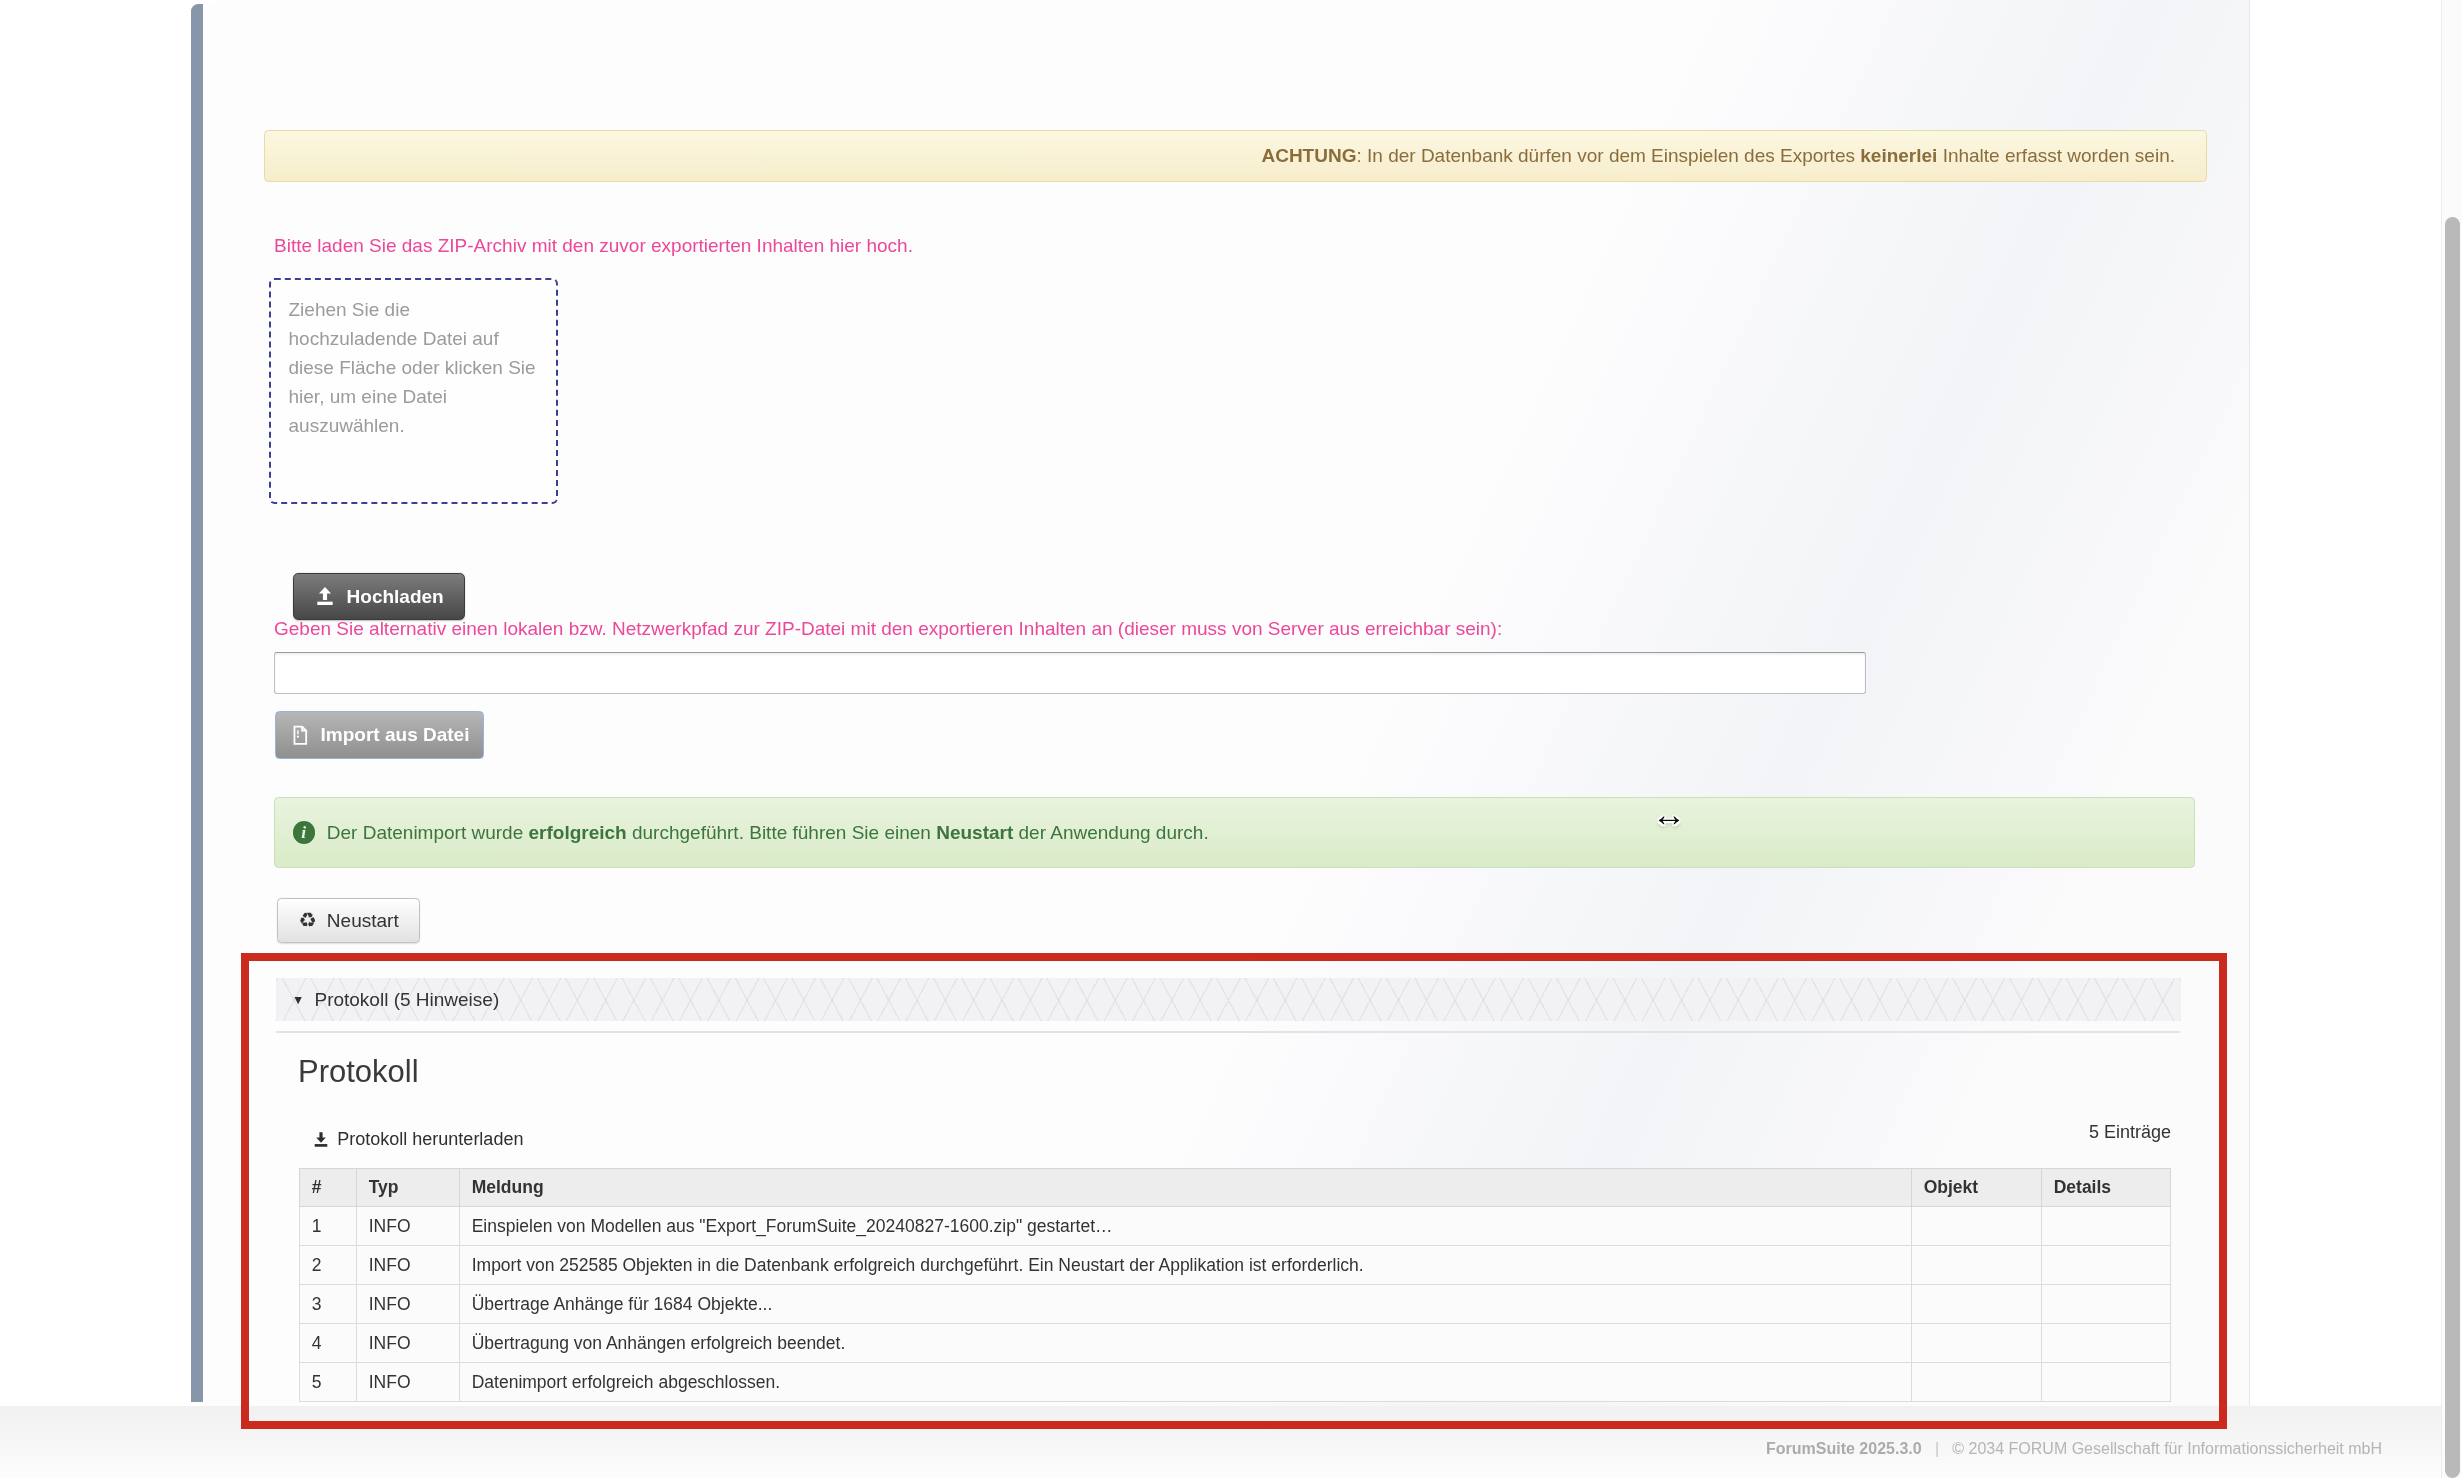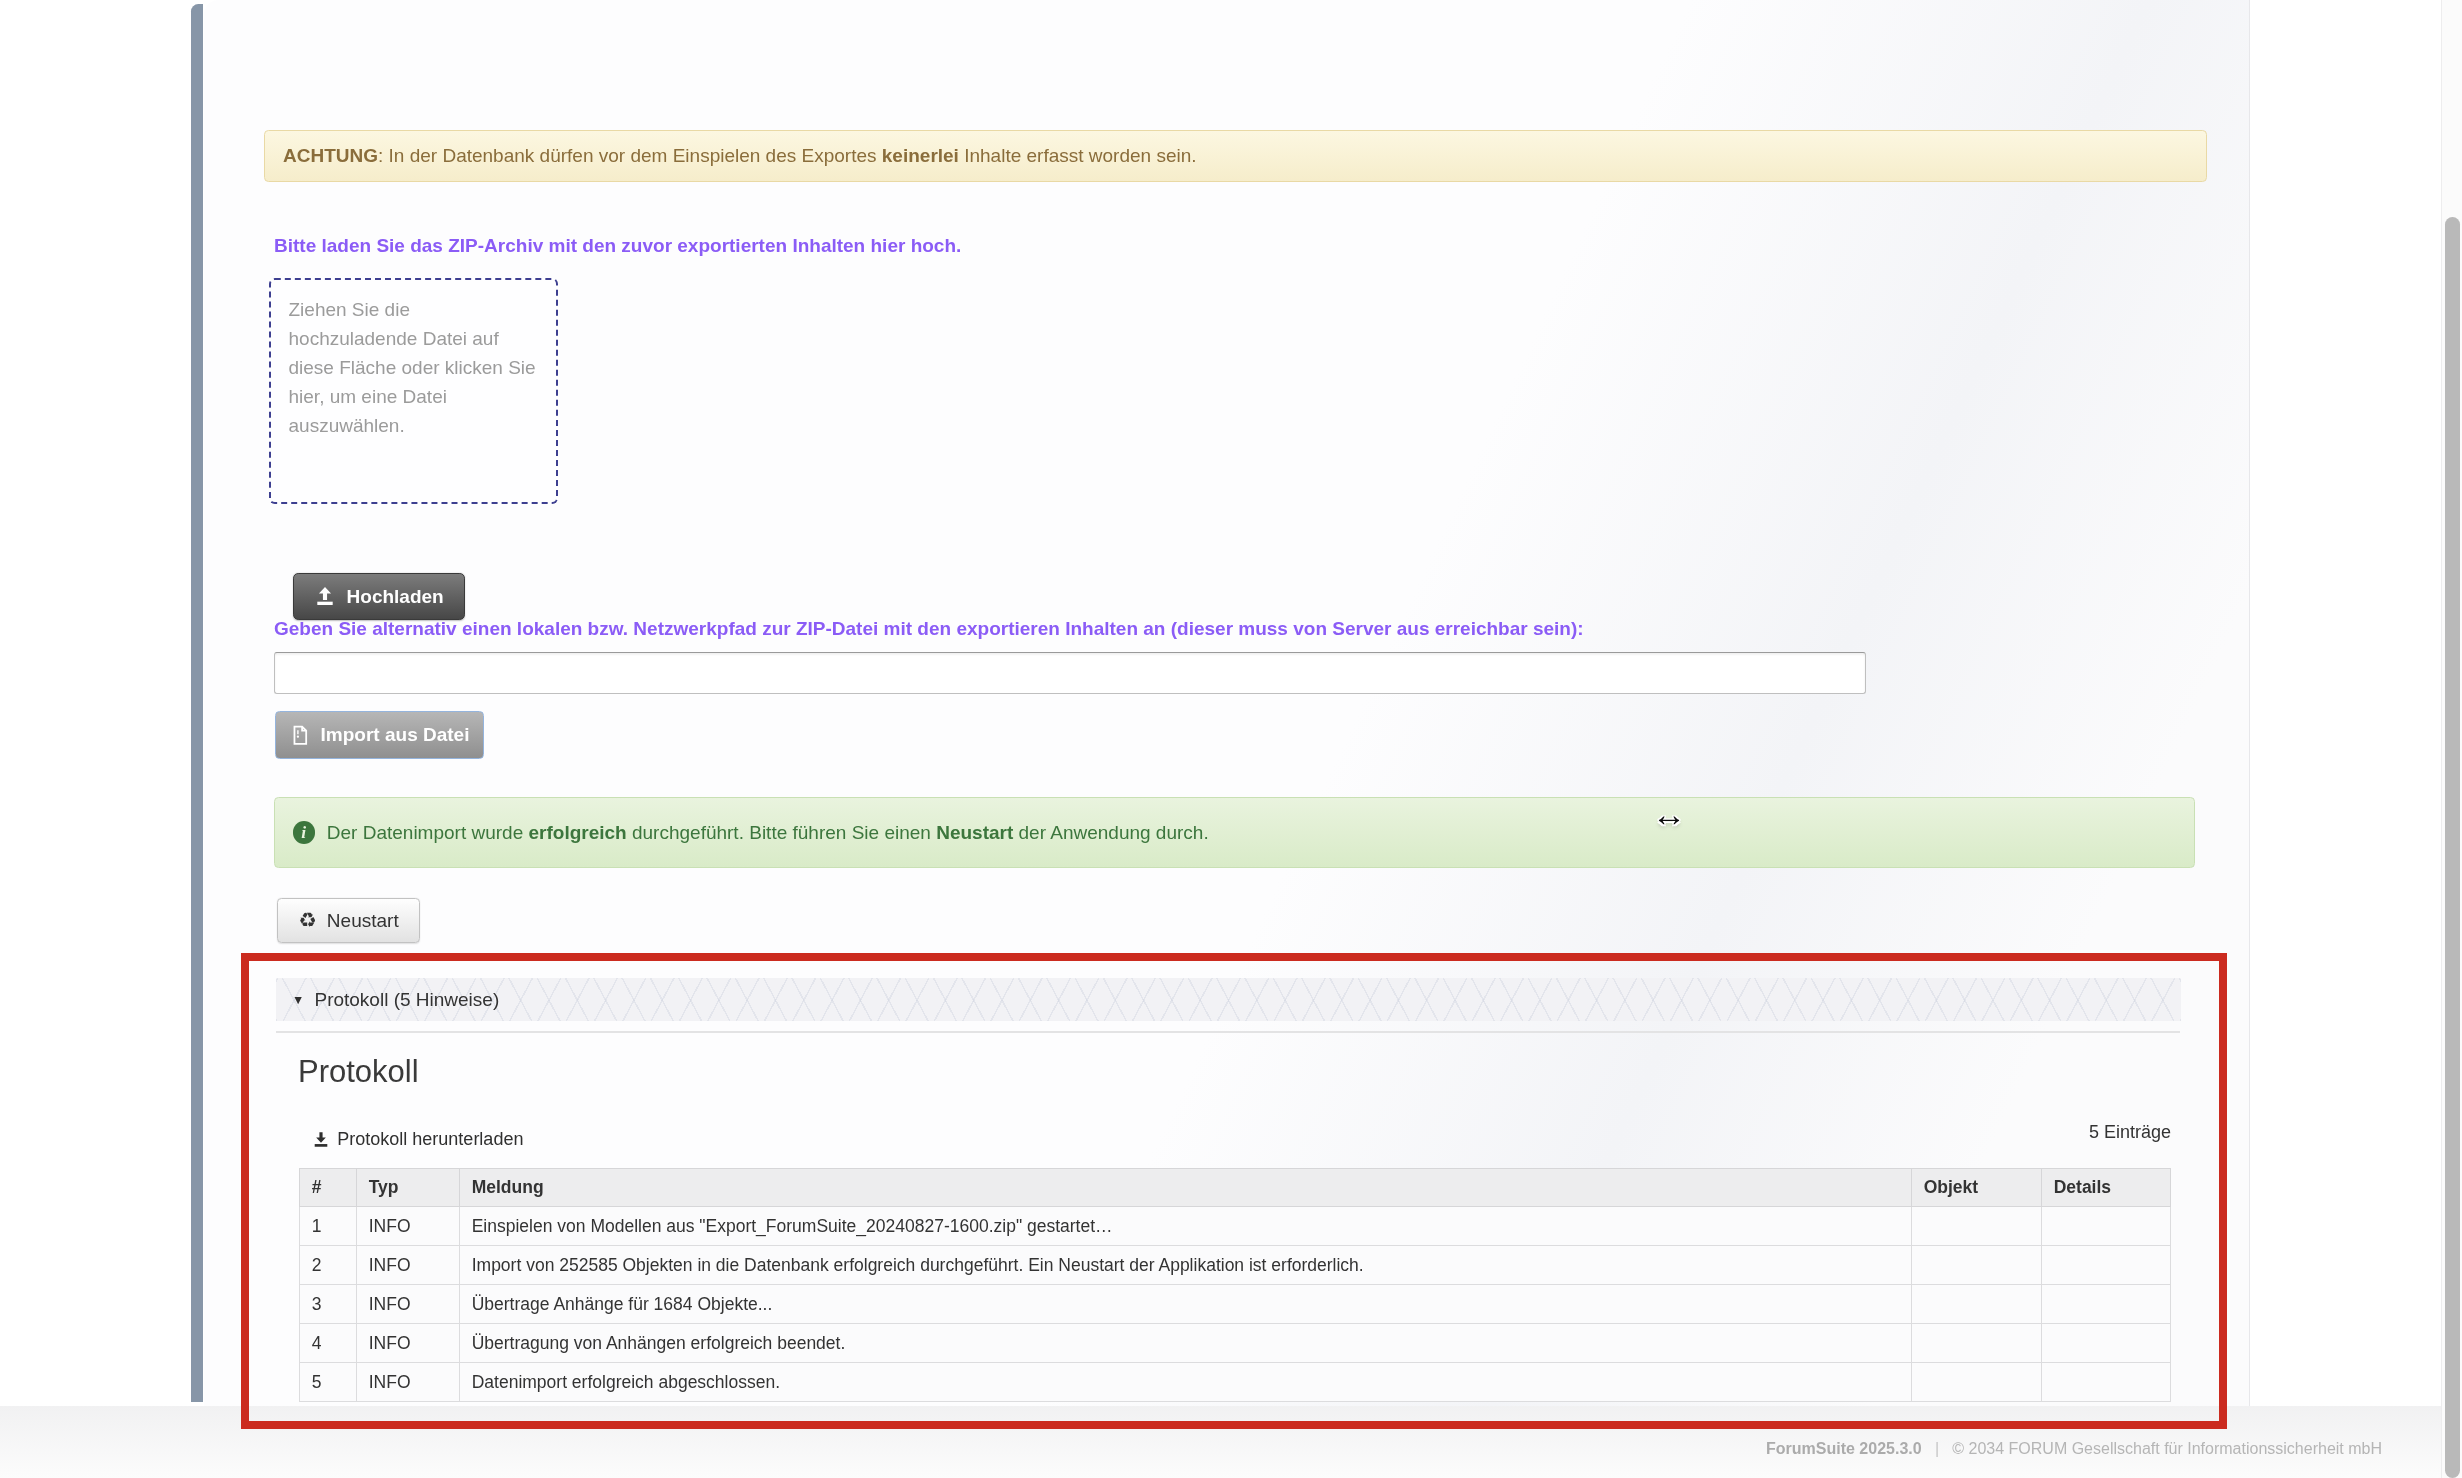--- a/index.html
+++ b/index.html
@@ -12,27 +12,27 @@
 
   
   .card{position:absolute;left:204px;top:0;width:2045px;height:1406px;
     background:linear-gradient(115deg,#fdfdfe 55%,#f3f4f7 72%,#fbfbfc 86%);
     border-right:1.5px solid #e7e7ea;border-radius:14.6px 0 0 0;}
 
   .page-title{position:absolute;left:265px;top:35px;font-size:39px;font-weight:400;color:#3a3a3a;}
 
   .banner{position:absolute;box-sizing:border-box;border-radius:4.4px;font-size:19px;display:flex;align-items:center;}
   .banner-warning{left:264px;top:130px;width:1943px;height:52px;
-    background:linear-gradient(#fcf7e1,#f6edcb);border:1.5px solid #e9d9a5;color:#8a6d3b;padding:0 18px;}
+    background:linear-gradient(#fcf7e1,#f6edcb);border:1.5px solid #e9d9a5;color:#8a6d3b;padding:0 31px;justify-content:flex-end;}
   .banner-success{left:274px;top:797px;width:1921px;height:71px;
     background:linear-gradient(#e9f3de,#d9ebc8);border:1.5px solid #c9e0b4;color:#3c763d;padding:0 17.5px;}
   .banner b{font-weight:700;}
   .banner .run{white-space:pre-wrap;}
 
-  .bold-label{position:absolute;font-size:19px;font-weight:700;color:#8b5cf6;}
+  .bold-label{position:absolute;font-size:19px;font-weight:400;color:#ec4899;}
   .label-upload{left:274px;top:235px;}
   .label-path{left:274px;top:618px;}
 
   .dropzone{position:absolute;left:269px;top:278px;width:289px;height:226px;box-sizing:border-box;
     border:2.9px dashed #3d3f90;border-radius:5.8px;background:rgba(255,255,255,.55);
     color:#9b9b9b;font-size:19px;line-height:1.52;padding:16px 17.5px;cursor:pointer;}
 
   .btn{position:absolute;display:inline-flex;align-items:center;gap:10.2px;box-sizing:border-box;
     font-size:19px;border-radius:5.1px;cursor:pointer;white-space:nowrap;}
   .btn-dark{left:293px;top:544px;height:47px;padding:0 20.4px;color:#fff;font-weight:700;

